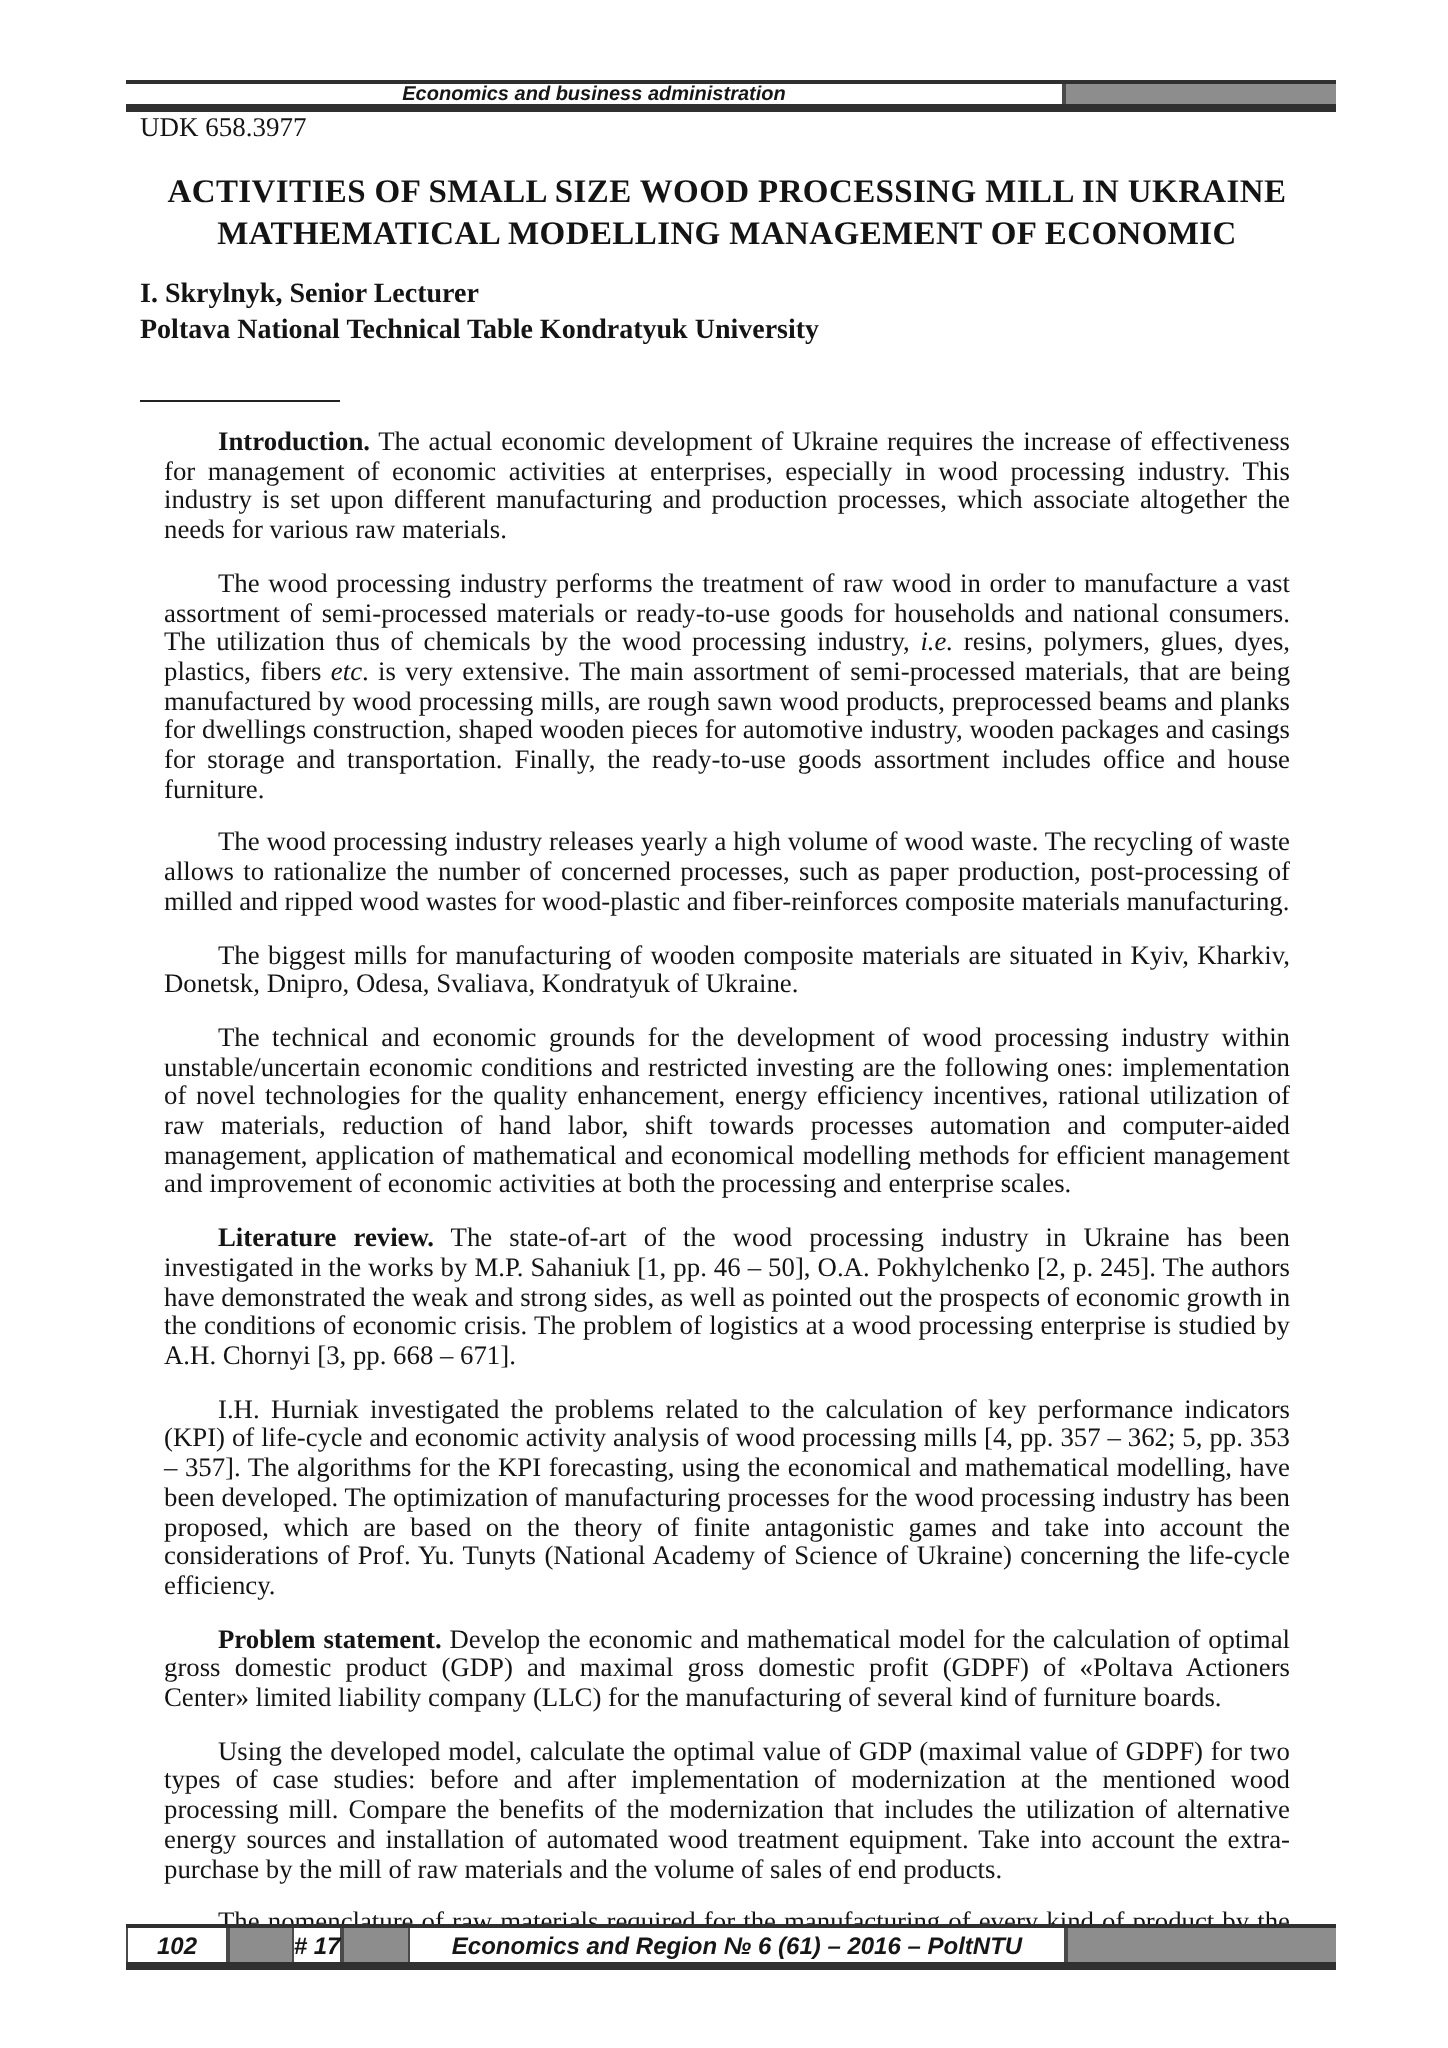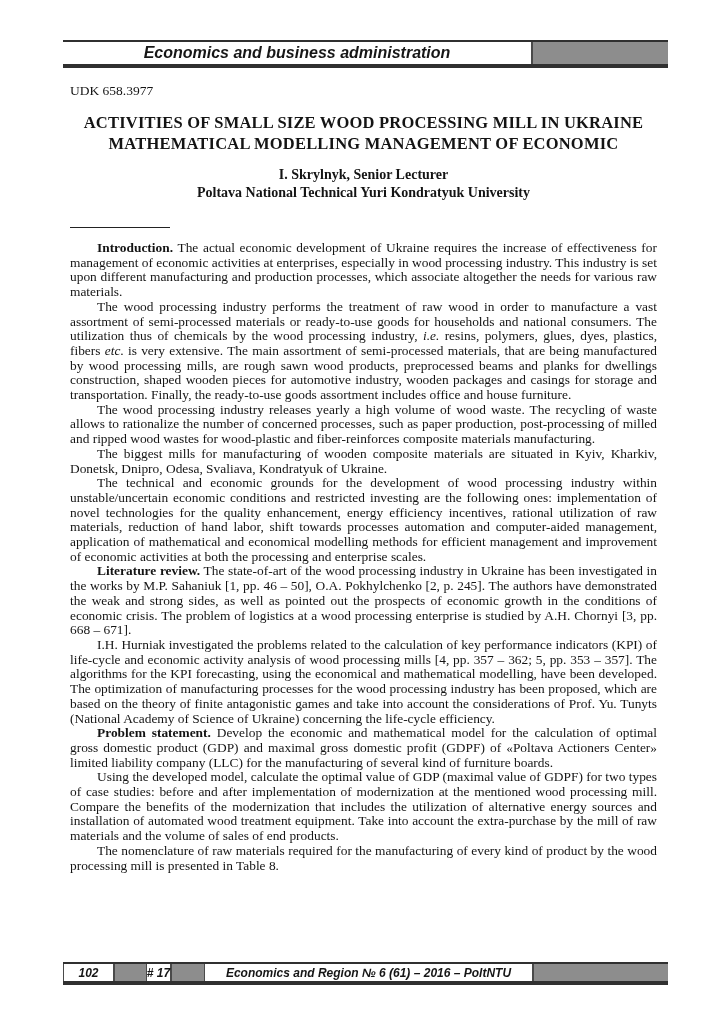--- a/index.html
+++ b/index.html
@@ -13,25 +13,25 @@
   .page { position:absolute; inset:0; padding:40px 67px 0 70px; }
 
   
   .bar {
     position:relative;
     border-top:2px solid var(--bar-line, #303030);
     border-bottom:4px solid var(--bar-line, #303030);
     background:var(--bar-gray, #8d8d8d);
     display:flex;
     align-items:stretch;
-    height:28px;
+    height:16px;
     font-family:"Liberation Sans", sans-serif;
     font-weight:bold;
     font-style:italic;
-    font-size:16px;
+    font-size:10px;
     color:#161616;
   }
   .header-bar { margin:0 -11px 0 -7px; }
   .footer-bar { position:absolute; top:962px; left:63px; right:56px; height:23px; font-size:12px; }
   .bar .white-box {
     background:#ffffff;
     display:flex; align-items:center; justify-content:center;
     border-left:1px solid #4a4a4a;
     border-right:2px solid #4a4a4a;
     white-space:nowrap;
@@ -39,30 +39,30 @@
   .header-bar .white-box { width:470px; border-left:none; }
   .bar .gray-seg { background:var(--bar-gray, #8d8d8d); }
   .fb-page { width:52px; }
   .fb-g1 { width:31px; }
   .fb-num { width:26px; }
   .fb-g2 { width:32px; }
   .fb-journal { width:330px; }
   .fb-rest { flex:1; }
 
   
-  .udk { margin-top:15px; font-size:13.5px; }
+  .udk { font-size:13.5px; }
   .title { margin-top:13px; text-align:center; font-weight:bold; font-size:16.5px; line-height:21px; letter-spacing:0.2px; }
-  .byline { margin-top:12px; text-align:center; font-weight:bold; font-size:14px; line-height:18px; }
+  .byline { margin-top:12px; font-weight:bold; font-size:14px; line-height:18px; }
   .footnote-rule { margin-top:25px; width:100px; border-top:1.5px solid #222222; }
   .copyright { margin-top:4px; font-style:italic; font-size:13px; }
   .received { margin-top:14px; font-style:italic; font-size:13px; }
 
   
   .body-text { margin-top:13px; font-size:13.4px; line-height:14.7px; text-align:justify; }
-  .body-text p { margin:0; text-indent:27px; }
+  .body-text p { margin:12px; text-indent:27px; }
   .body-text b { font-weight:bold; }
   .body-text i { font-style:italic; }
 </style>
 </head>
 <body>
 
 <div class="page">
 
   <div class="bar header-bar">
     <div class="white-box">
@@ -73,21 +73,21 @@
 
   <div class="udk">UDK 658.3977</div>
 
   <div class="title">
     <div>ACTIVITIES OF SMALL SIZE WOOD PROCESSING MILL IN UKRAINE</div>
     <div>MATHEMATICAL MODELLING MANAGEMENT OF ECONOMIC</div>
   </div>
 
   <div class="byline">
     <div>I. Skrylnyk, Senior Lecturer</div>
-    <div>Poltava National Technical Yuri Kondratyuk University</div>
+    <div>Poltava National Technical Table Kondratyuk University</div>
   </div>
 
   <div class="footnote-rule"></div>
 
   <div class="body-text">
       <p><b>Introduction.</b><span> The actual economic development of Ukraine requires the increase of effectiveness for management of economic activities at enterprises, especially in wood processing industry. This industry is set upon different manufacturing and production processes, which associate altogether the needs for various raw materials.</span></p>
       <p><span>The wood processing industry performs the treatment of raw wood in order to manufacture a vast assortment of semi-processed materials or ready-to-use goods for households and national consumers. The utilization thus of chemicals by the wood processing industry, </span><i>i.e.</i><span> resins, polymers, glues, dyes, plastics, fibers </span><i>etc</i><span>. is very extensive. The main assortment of semi-processed materials, that are being manufactured by wood processing mills, are rough sawn wood products, preprocessed beams and planks for dwellings construction, shaped wooden pieces for automotive industry, wooden packages and casings for storage and transportation. Finally, the ready-to-use goods assortment includes office and house furniture.</span></p>
       <p><span>The wood processing industry releases yearly a high volume of wood waste. The recycling of waste allows to rationalize the number of concerned processes, such as paper production, post-processing of milled and ripped wood wastes for wood-plastic and fiber-reinforces composite materials manufacturing.</span></p>
       <p><span>The biggest mills for manufacturing of wooden composite materials are situated in Kyiv, Kharkiv, Donetsk, Dnipro, Odesa, Svaliava, Kondratyuk of Ukraine.</span></p>
       <p><span>The technical and economic grounds for the development of wood processing industry within unstable/uncertain economic conditions and restricted investing are the following ones: implementation of novel technologies for the quality enhancement, energy efficiency incentives, rational utilization of raw materials, reduction of hand labor, shift towards processes automation and computer-aided management, application of mathematical and economical modelling methods for efficient management and improvement of economic activities at both the processing and enterprise scales.</span></p>

